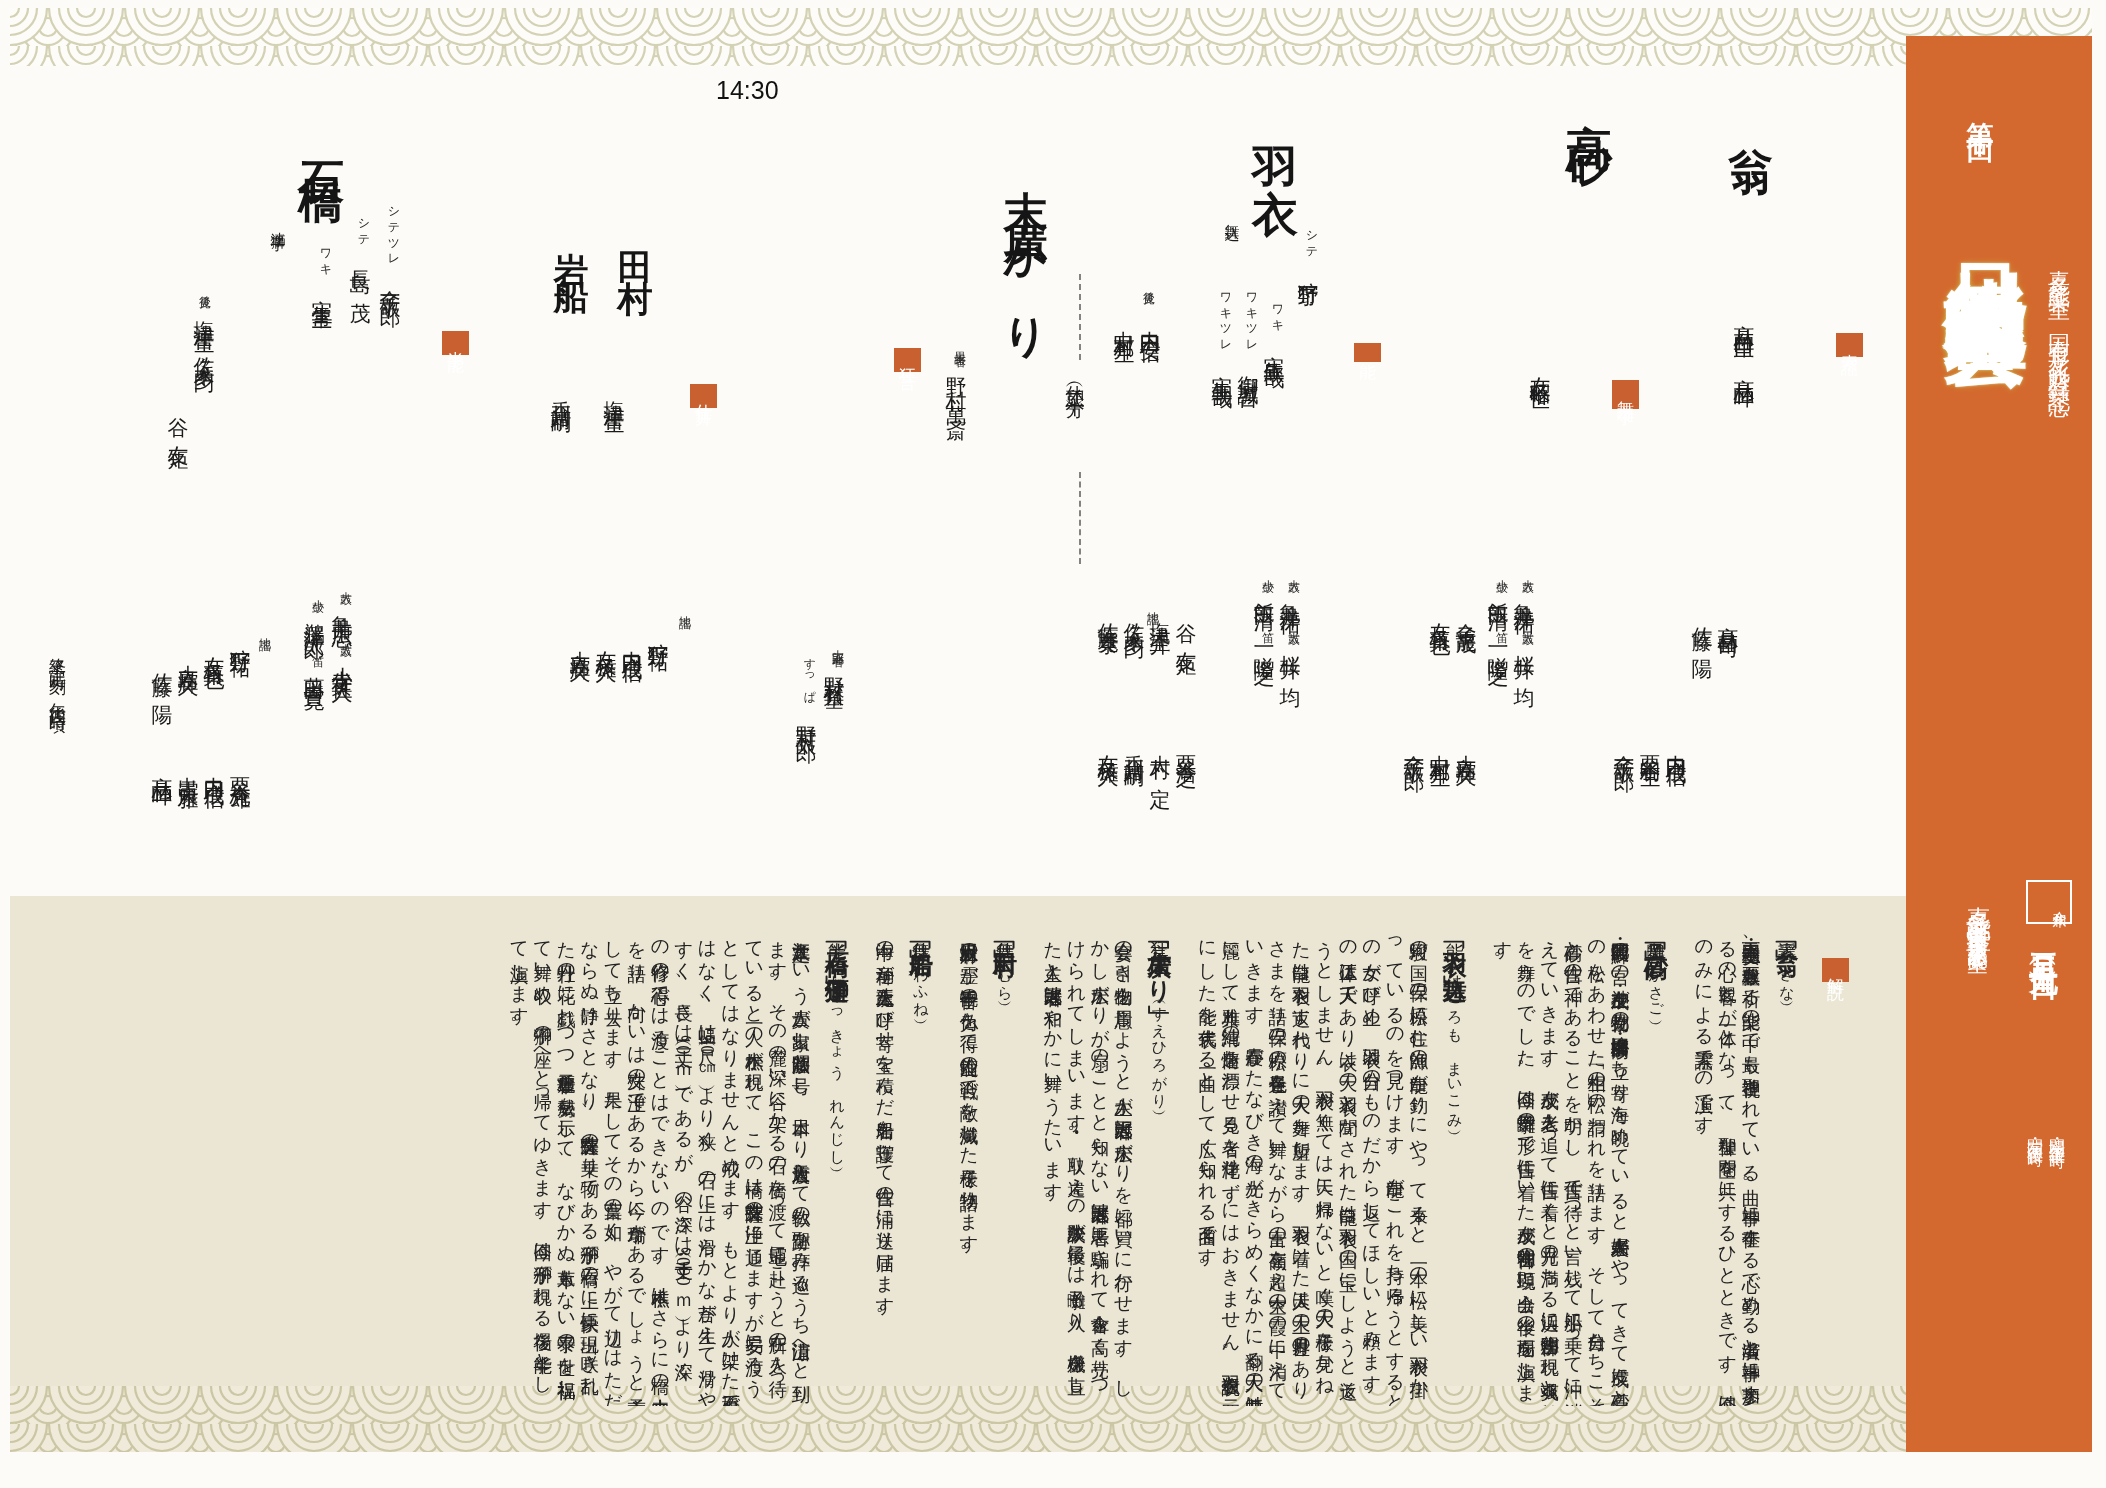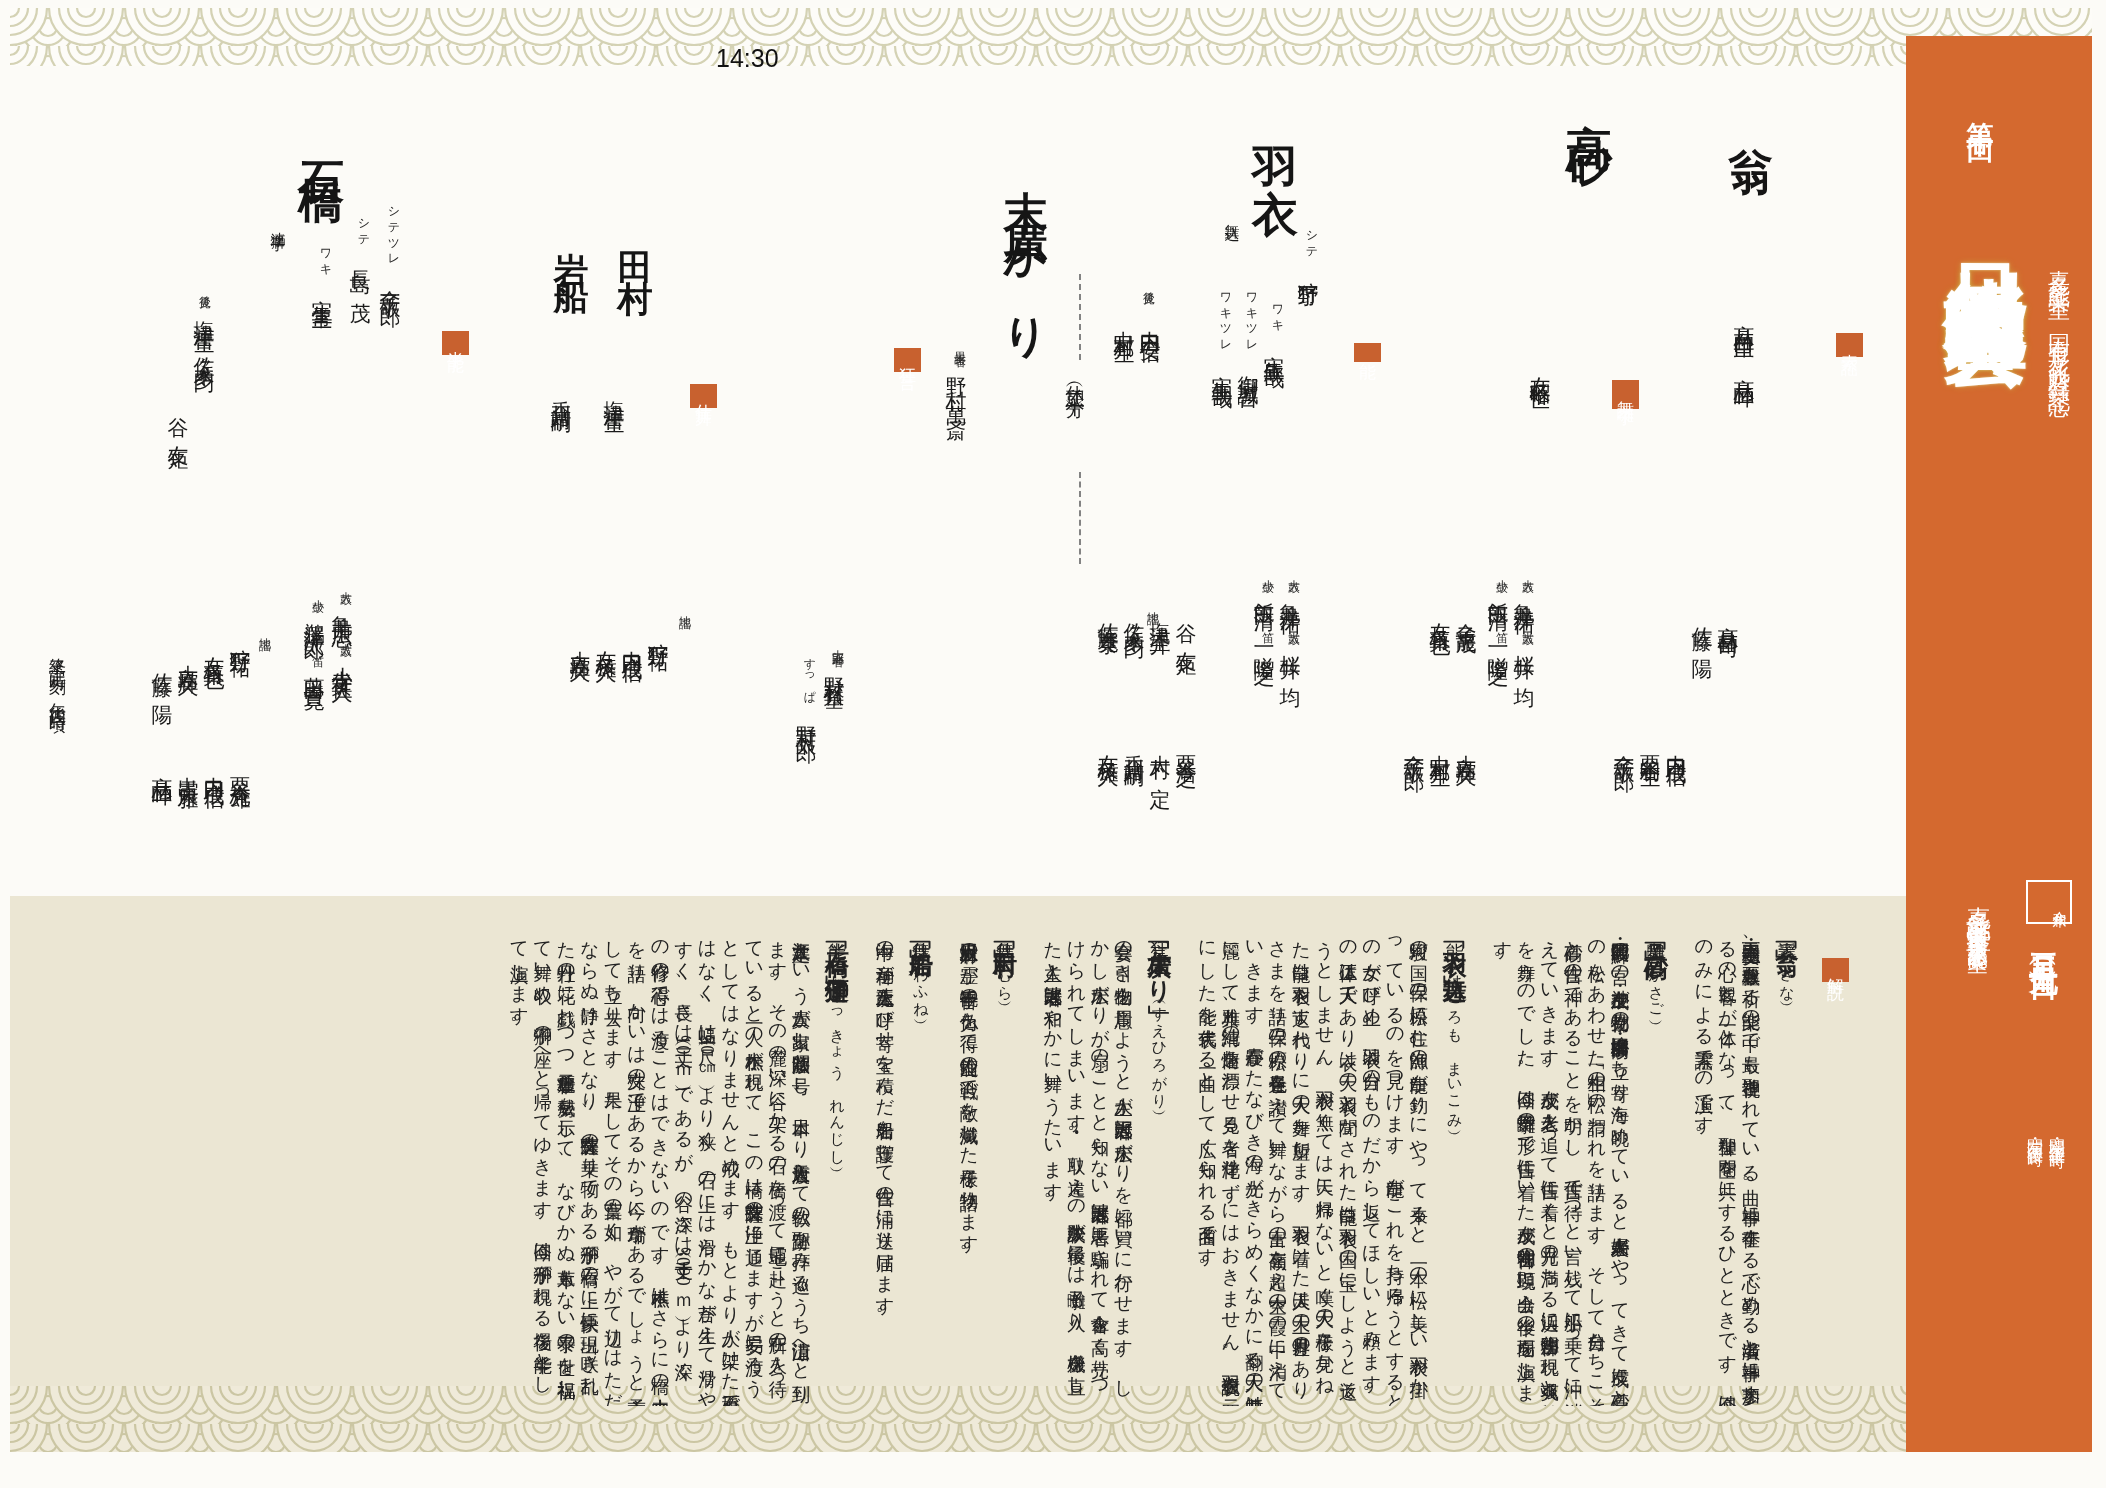--- a/index.html
+++ b/index.html
@@ -104,21 +104,21 @@
 <div id="page">
 
   <svg id="band-top" class="band">
       <rect width="100%" height="100%" fill="url(#sgTop)"></rect>
     </svg>
   <div id="cream"></div>
   <svg id="band-bottom" class="band">
       <rect width="100%" height="100%" fill="url(#sgBot)"></rect>
     </svg>
 
-  <div class="hnote" style="left:716px;top:44px;font-size:25px;color:#111;">14:30</div>
+  <div class="hnote" style="left:716px;top:76px;font-size:25px;color:#111;">14:30</div>
 
   <div class="v ttl" style="left:1720px;top:110px;letter-spacing:0;">翁</div>
   <div class="tagbox" style="left:1836px;top:333px;">素謡</div>
   <div class="v stack" style="left:1730px;top:308px;">
     <span class="name">髙林白牛口二</span>
     <span class="name gap-l">髙林呻二</span>
   </div>
   <div class="v name" style="left:1714px;top:610px;">髙林昌司</div>
   <div class="v name" style="left:1688px;top:610px;">佐藤　陽</div>
   <div class="v name" style="left:1662px;top:738px;">内田成信</div>

